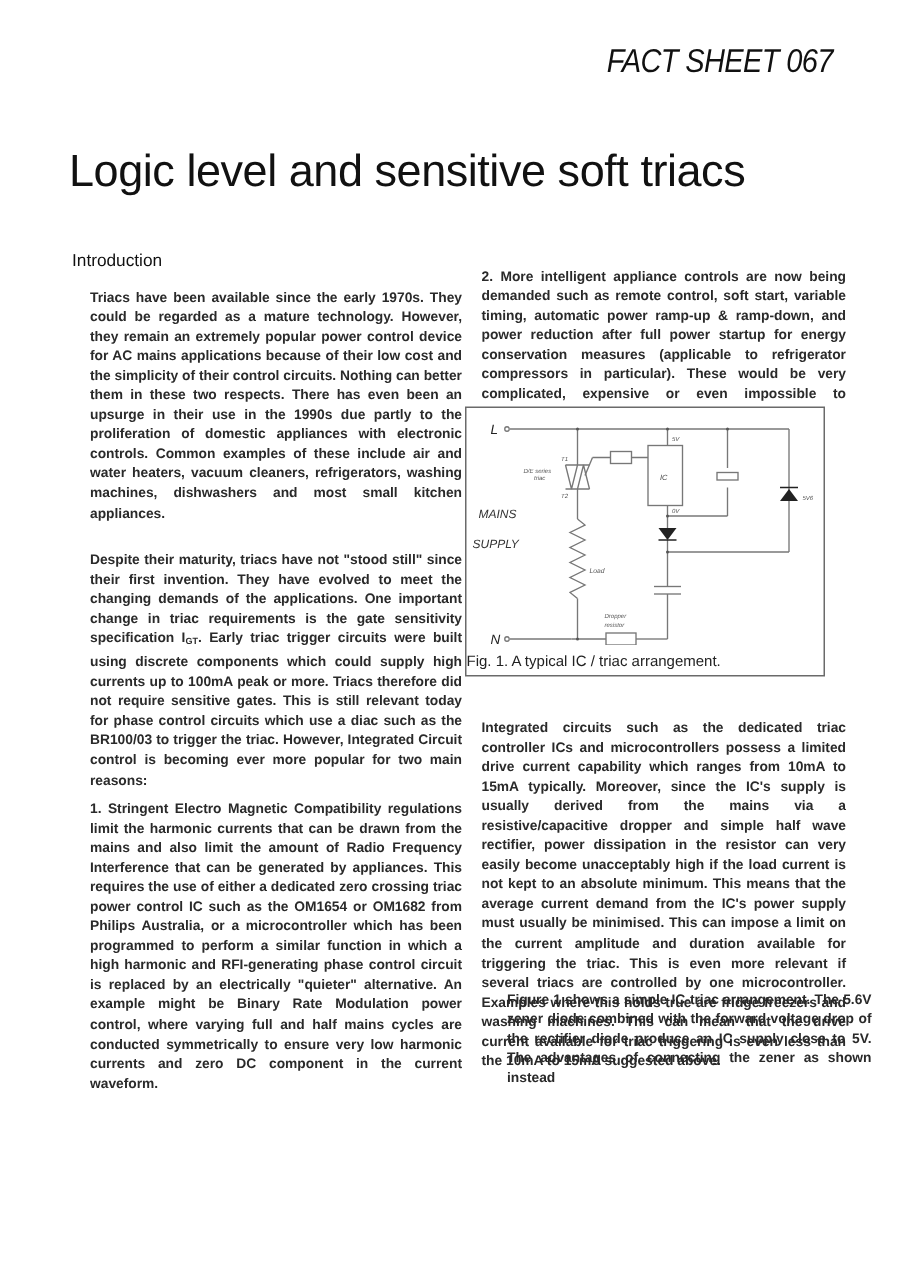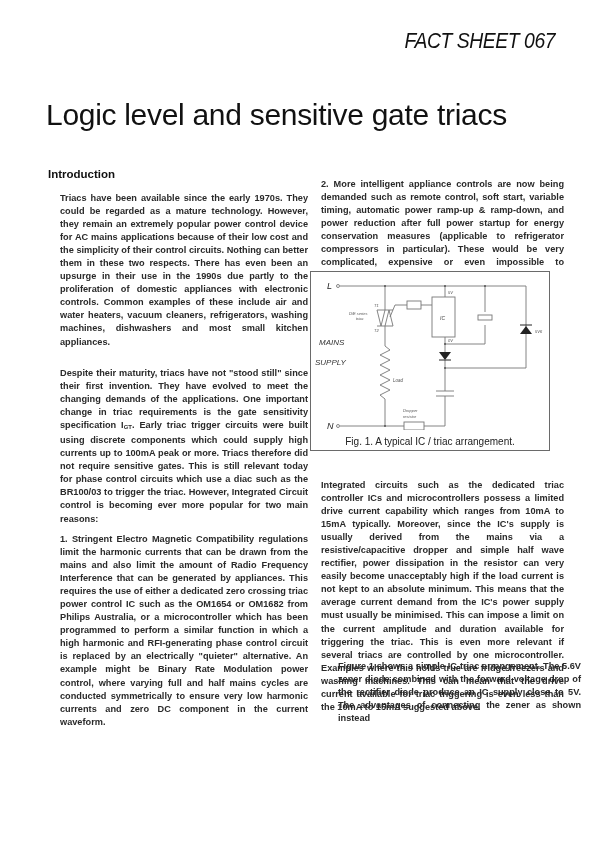--- a/index.html
+++ b/index.html
@@ -2,40 +2,40 @@
 <html><head>
 <meta charset="utf-8">
 <style>
   html, body { margin: 0; padding: 0; background: #ffffff; }
   body { width: 600px; height: 848px; position: relative; overflow: hidden;
          font-family: "Liberation Sans", sans-serif; color: #1a1a1a; }
   .fact { position: absolute; right: 45px; top: 28px; font-size: 22px; font-style: italic;
           letter-spacing: -0.5px; color: #111; transform: scaleX(0.88); transform-origin: right center; }
   .title { position: absolute; left: 46px; top: 98px; font-size: 30px; color: #111;
            letter-spacing: -0.3px; white-space: nowrap; }
-  .heading { position: absolute; left: 48px; top: 168px; font-size: 11.5px; font-weight: bold; color: #111; text-align: center; }
+  .heading { position: absolute; left: 48px; top: 168px; font-size: 11.5px; font-weight: normal; color: #111; text-align: center; }
   .p-intro { position: absolute; left: 48px; top: 180px; width: 248px; }
   .p-despite { position: absolute; left: 48px; top: 355px; width: 248px; }
   .p-reg1 { position: absolute; left: 48px; top: 521px; width: 248px; }
   .p-reg2 { position: absolute; left: 309px; top: 166px; width: 243px; }
   .p-ic { position: absolute; left: 309px; top: 467px; width: 243px; }
   .p-fig { position: absolute; left: 326px; top: 648px; width: 243px; }
   .text { font-size: 9.2px; line-height: 13.05px; text-align: justify; color: #2a2a2a; margin: 12px; font-weight: bold; }
   .figure { position: absolute; left: 310px; top: 271px; width: 240px; height: 180px;
             border: 1.5px solid #6a6a6a; box-sizing: border-box; background: #fff; }
-  .fig-caption { position: absolute; left: 0; right: 0; bottom: 3px; text-align: center;
+  .fig-caption { position: absolute; left: 0; right: 0; bottom: 3px; 
                  font-size: 10px; color: #222; }
   svg text { font-family: "Liberation Sans", sans-serif; }
   sub { font-size: 6px; vertical-align: -1px; }
 </style>
 </head>
 <body>
 
 <div class="fact">FACT SHEET 067</div>
-<h1 class="title" style="margin:0;font-weight:normal;">Logic level and sensitive gate triacs</h1>
+<h1 class="title" style="margin:0;font-weight:normal;">Logic level and sensitive soft triacs</h1>
 
 <div class="heading">Introduction</div>
 
 <p class="text p-intro">Triacs have been available since the early 1970s. They could be regarded as a mature technology. However, they remain an extremely popular power control device for AC mains applications because of their low cost and the simplicity of their control circuits. Nothing can better them in these two respects. There has even been an upsurge in their use in the 1990s due partly to the proliferation of domestic appliances with electronic controls. Common examples of these include air and water heaters, vacuum cleaners, refrigerators, washing machines, dishwashers and most small kitchen appliances.</p>
 
 <p class="text p-despite"><span>Despite their maturity, triacs have not "stood still" since their first invention. They have evolved to meet the changing demands of the applications. One important change in triac requirements is the gate sensitivity specification I</span><sub>GT</sub><span>. Early triac trigger circuits were built using discrete components which could supply high currents up to 100mA peak or more. Triacs therefore did not require sensitive gates. This is still relevant today for phase control circuits which use a diac such as the BR100/03 to trigger the triac. However, Integrated Circuit control is becoming ever more popular for two main reasons:</span></p>
 
 <p class="text p-reg1">1. Stringent Electro Magnetic Compatibility regulations limit the harmonic currents that can be drawn from the mains and also limit the amount of Radio Frequency Interference that can be generated by appliances. This requires the use of either a dedicated zero crossing triac power control IC such as the OM1654 or OM1682 from Philips Australia, or a microcontroller which has been programmed to perform a similar function in which a high harmonic and RFI-generating phase control circuit is replaced by an electrically "quieter" alternative. An example might be Binary Rate Modulation power control, where varying full and half mains cycles are conducted symmetrically to ensure very low harmonic currents and zero DC component in the current waveform.</p>
 
 <p class="text p-reg2">2. More intelligent appliance controls are now being demanded such as remote control, soft start, variable timing, automatic power ramp-up &amp; ramp-down, and power reduction after full power startup for energy conservation measures (applicable to refrigerator compressors in particular). These would be very complicated, expensive or even impossible to implement using discrete components.</p>

